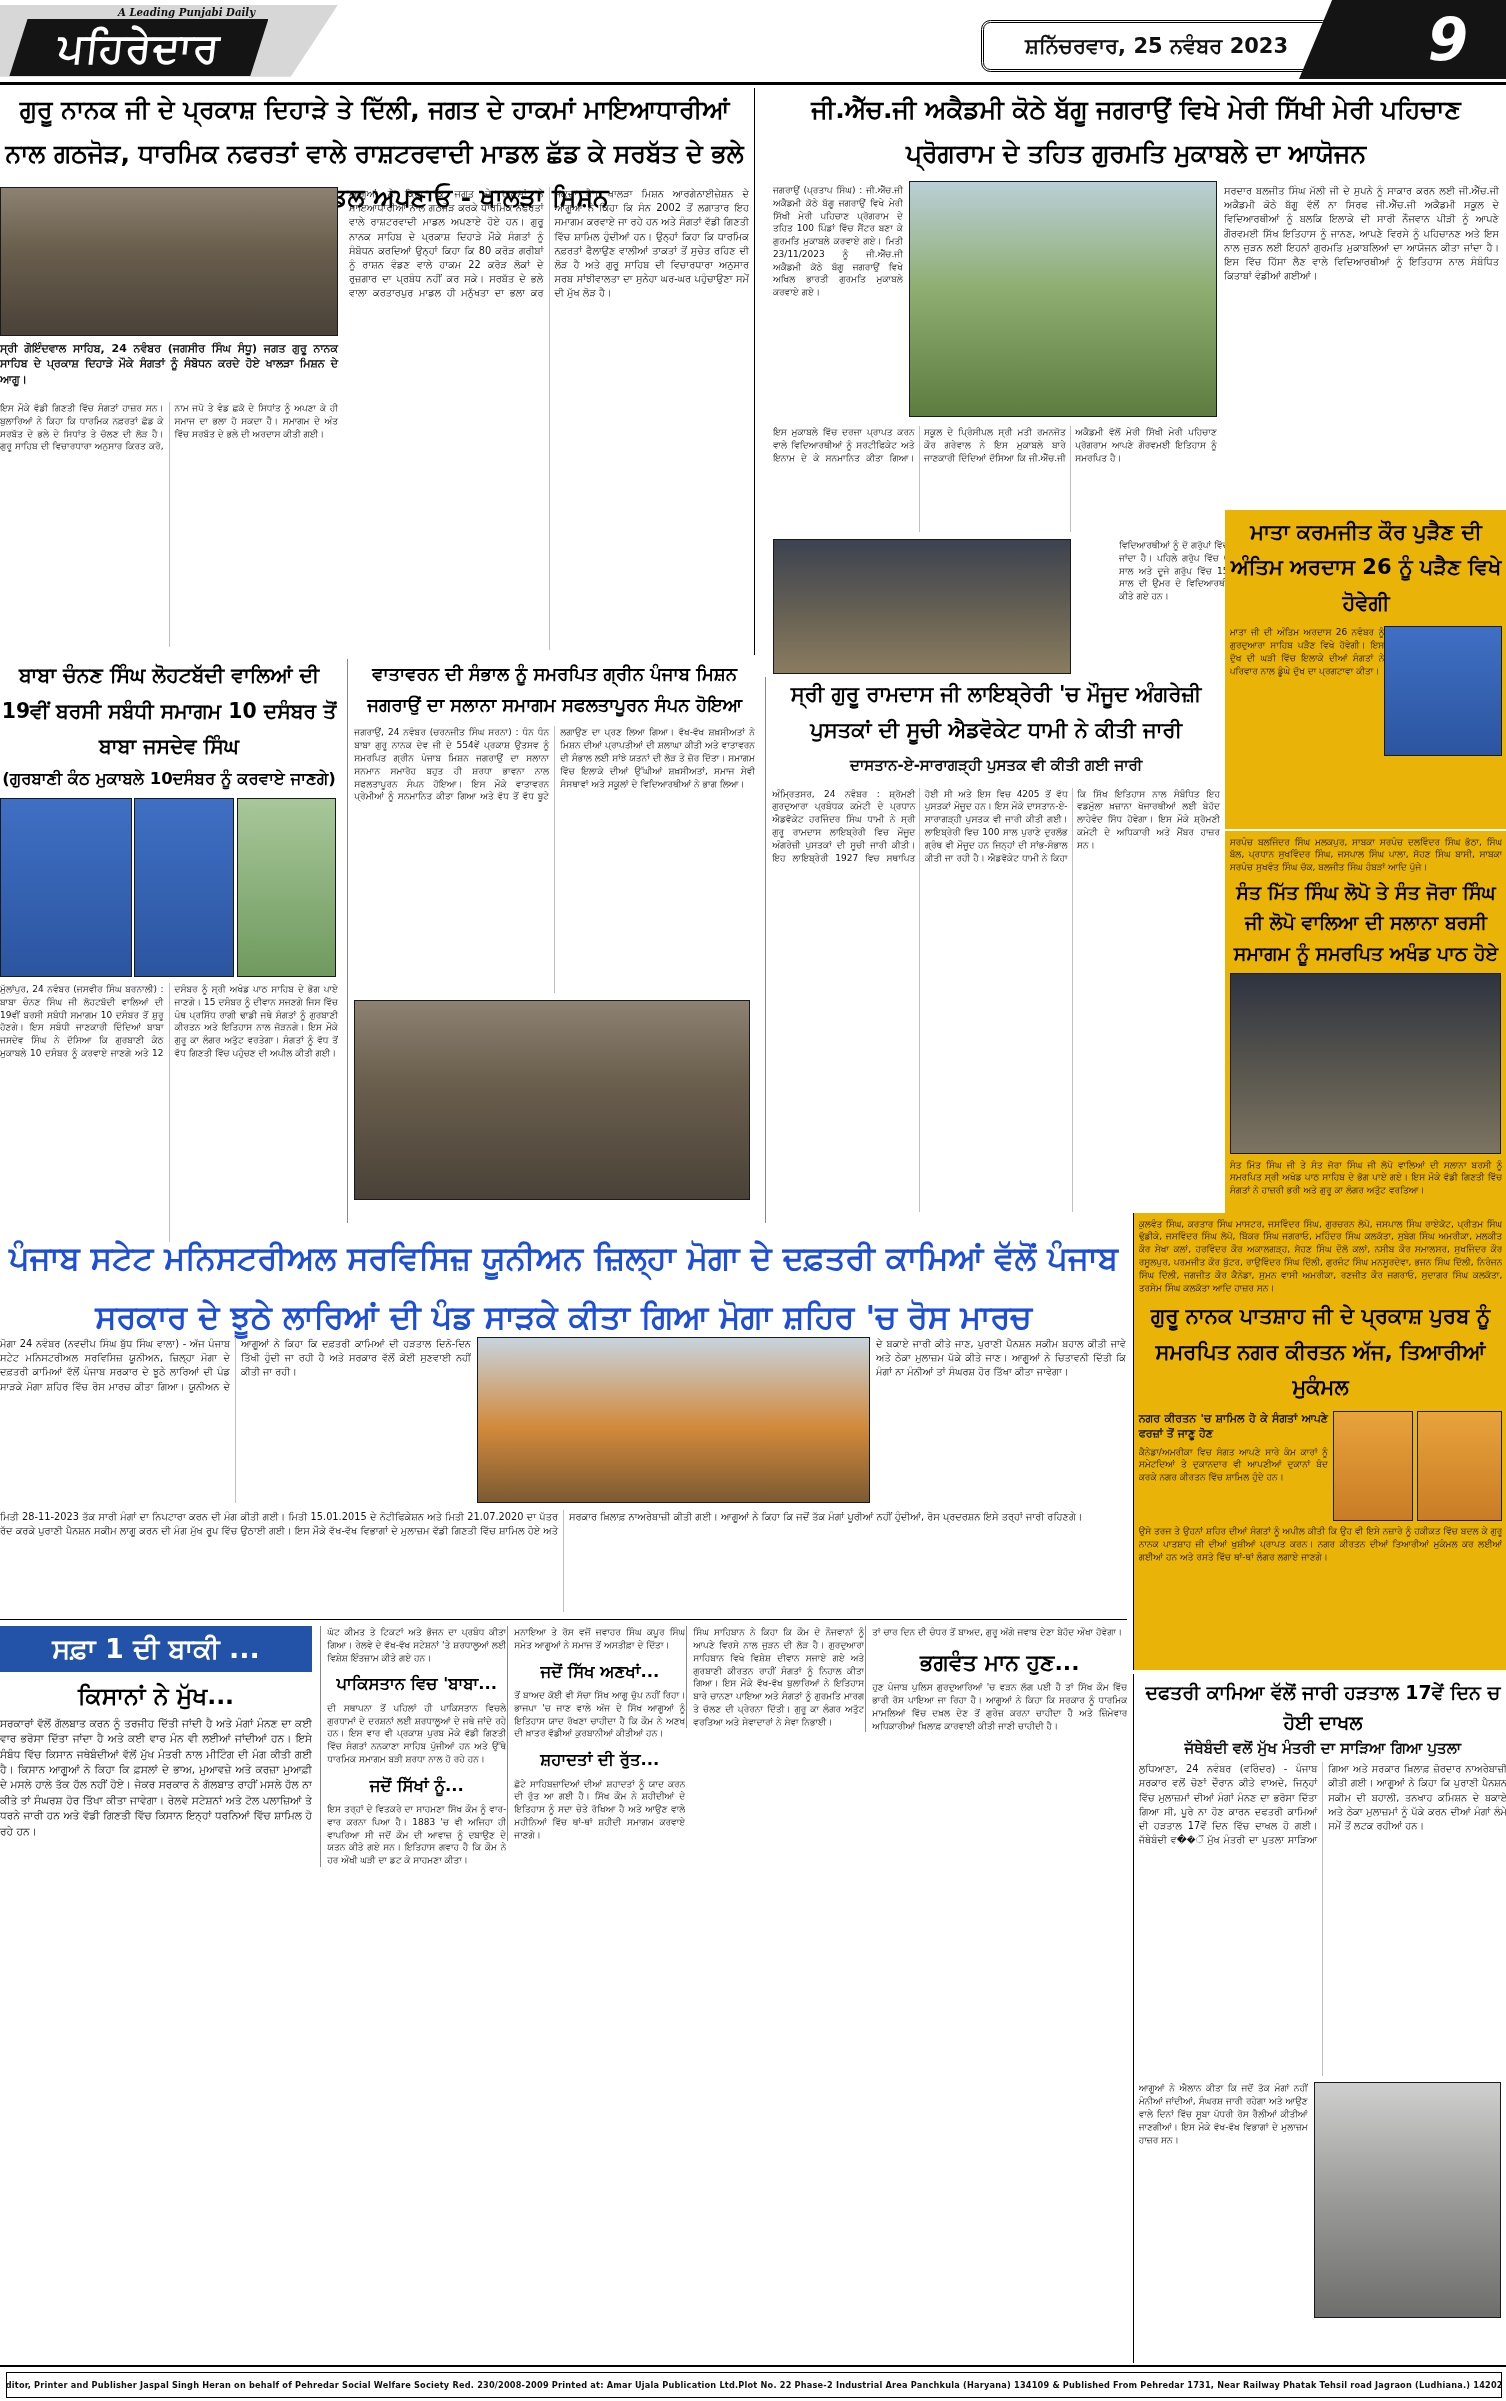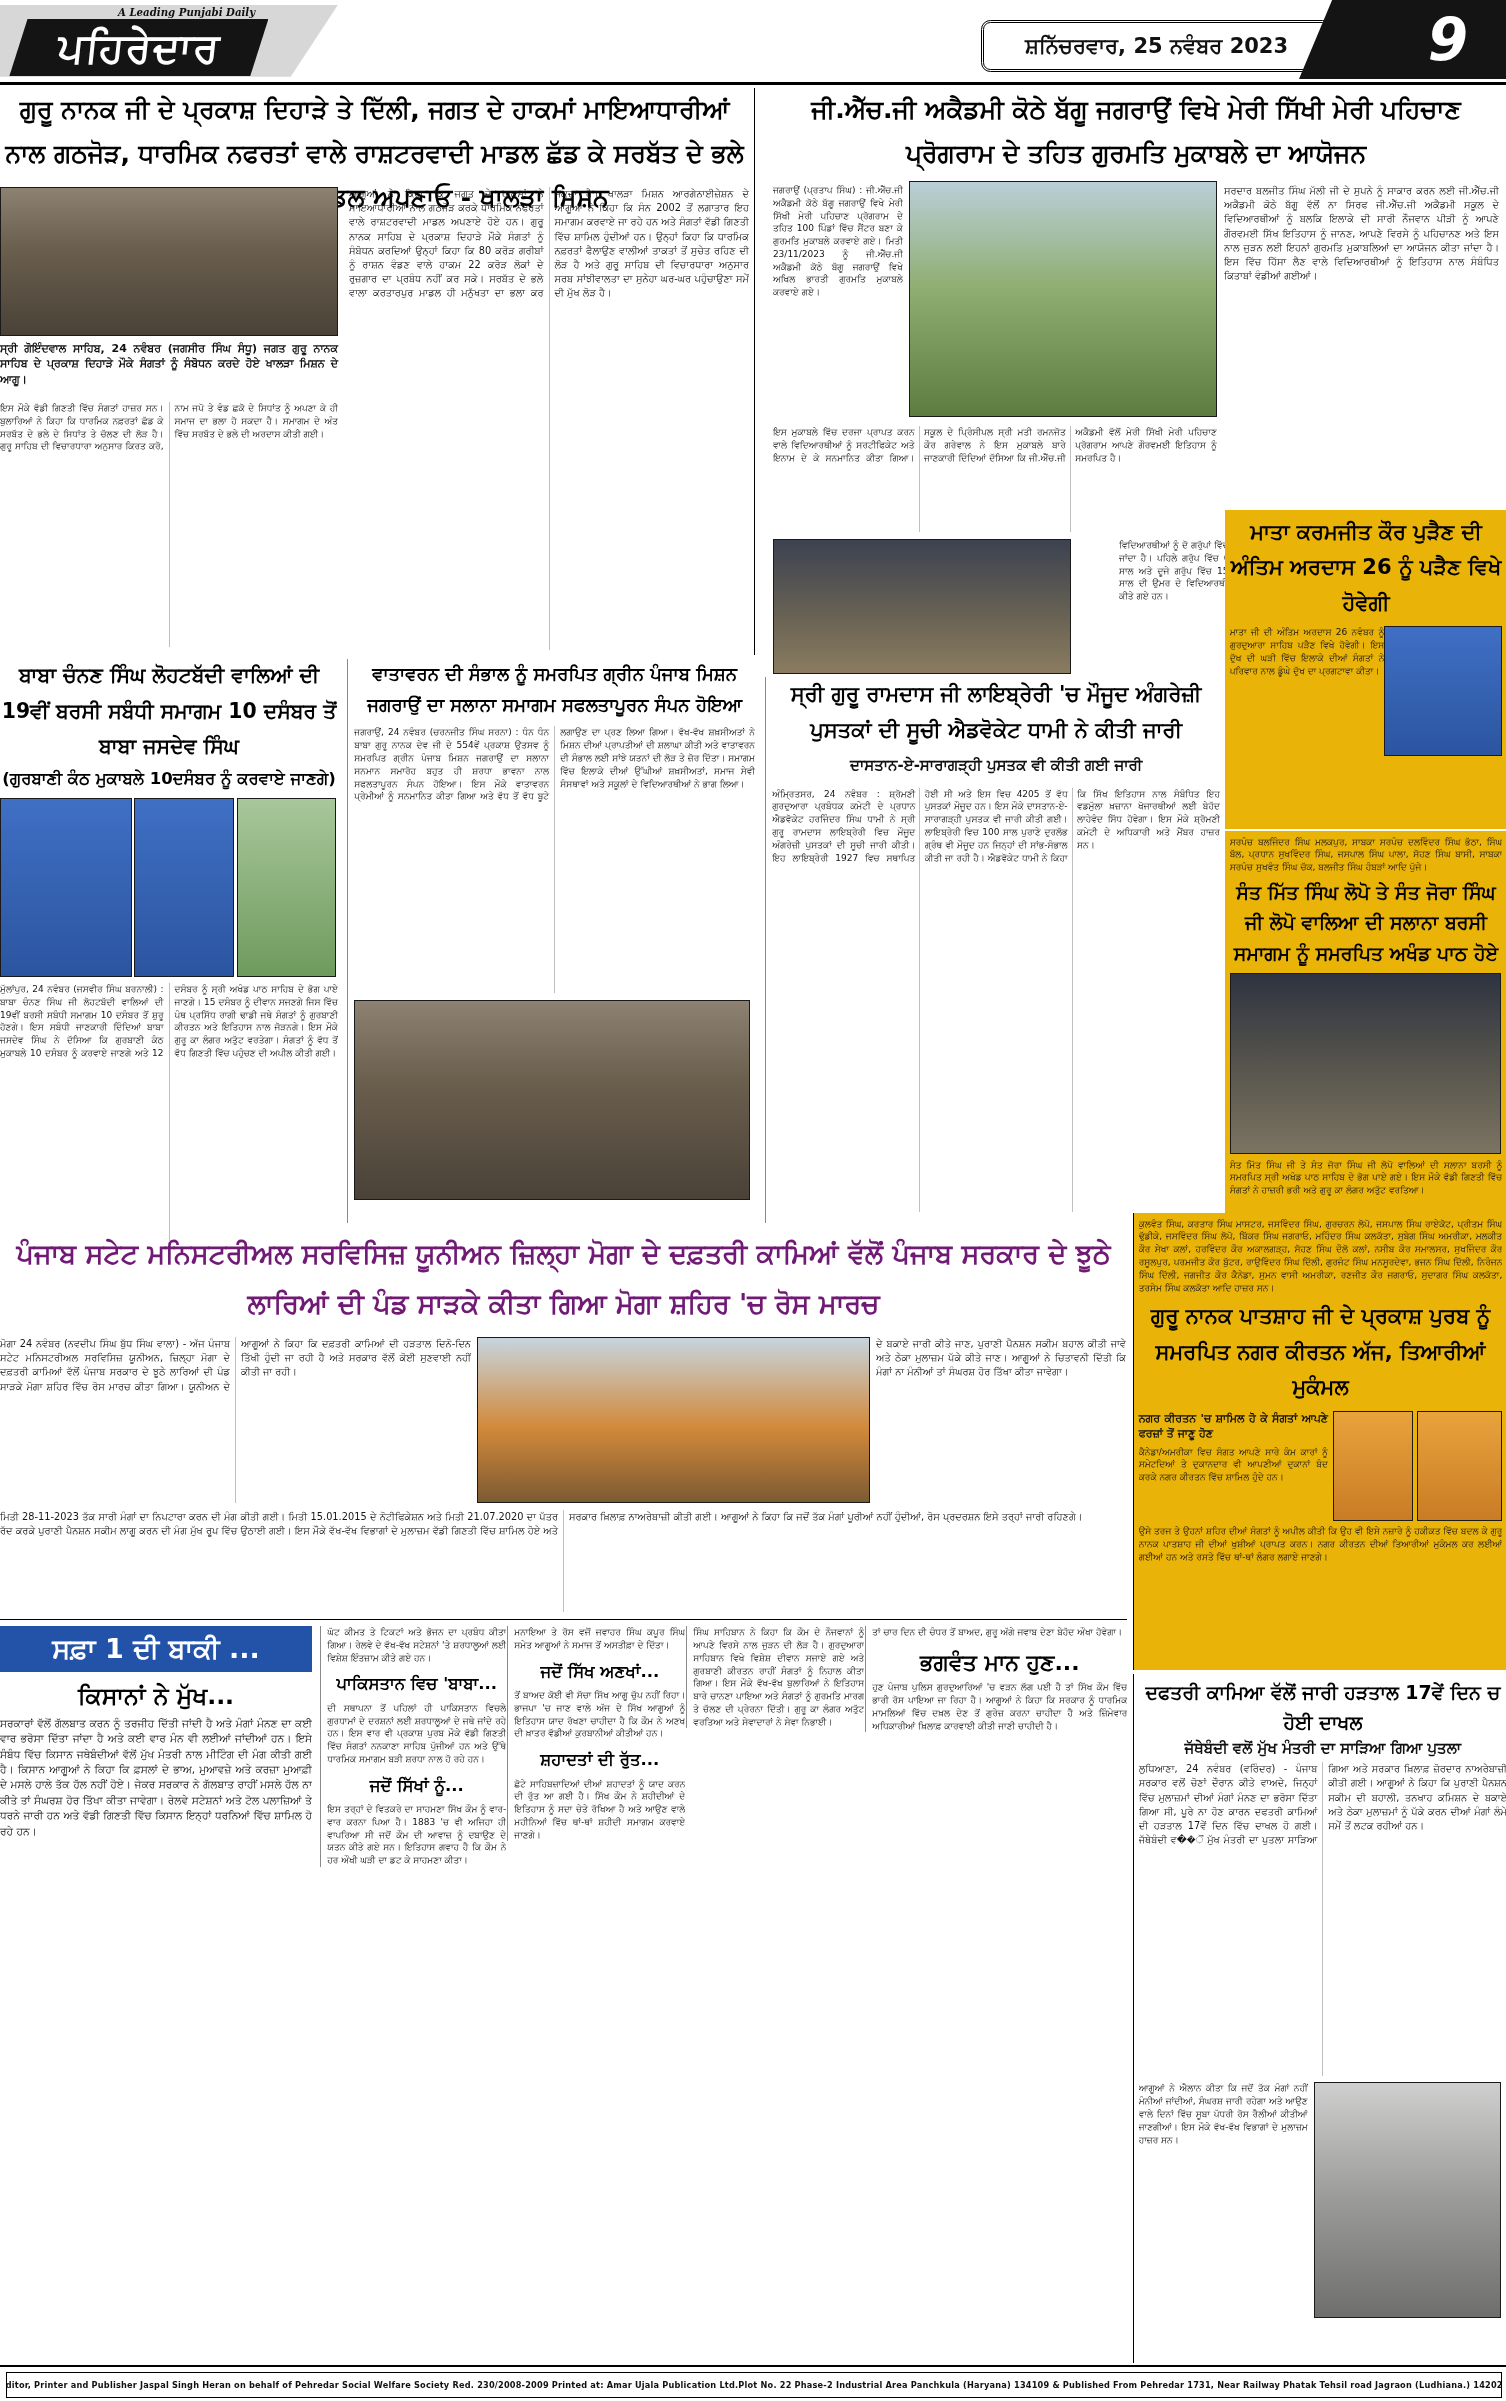--- a/index.html
+++ b/index.html
@@ -17,21 +17,21 @@
   .pagenum{background:#141414;clip-path:polygon(16% 0,100% 0,100% 100%,0 100%);
            display:flex;align-items:center;justify-content:flex-end;}
   .pagenum span{color:#fff;font-size:58px;font-weight:bold;padding-right:38px;font-style:italic;}
   .rule{background:#000;}
   
   .hl{font-weight:bold;text-align:center;color:#000;}
   .hl-xl{font-size:25px;line-height:1.75;}
   .hl-l{font-size:21px;line-height:1.7;}
   .hl-m{font-size:19px;line-height:1.6;}
   .hl-s{font-size:16.5px;line-height:1.5;}
-  .hl-blue{color:#701a75;font-size:27px;line-height:1.85;}
+  .hl-blue{color:#1d4ed8;font-size:32px;line-height:1.85;}
   .sub{font-weight:bold;text-align:center;font-size:15px;}
   .pbody{font-size:9.8px;line-height:1.45;text-align:justify;color:#151515;overflow:hidden;}
   .small{font-size:9px;line-height:1.42;}
   .cols2{column-count:2;column-gap:11px;column-rule:0.8px solid #bfbfbf;}
   .cols3{column-count:3;column-gap:9.4px;column-rule:0.8px solid #bfbfbf;}
   .caption{font-size:11px;font-weight:bold;line-height:1.4;text-align:justify;}
   .cream{background:#eab308;}
   
   .photo{border:1.2px solid #1a1a1a;box-sizing:border-box;}
   .ph-group{background:linear-gradient(180deg,#8d8272 0%,#6b5f4e 40%,#4a4238 100%);}

